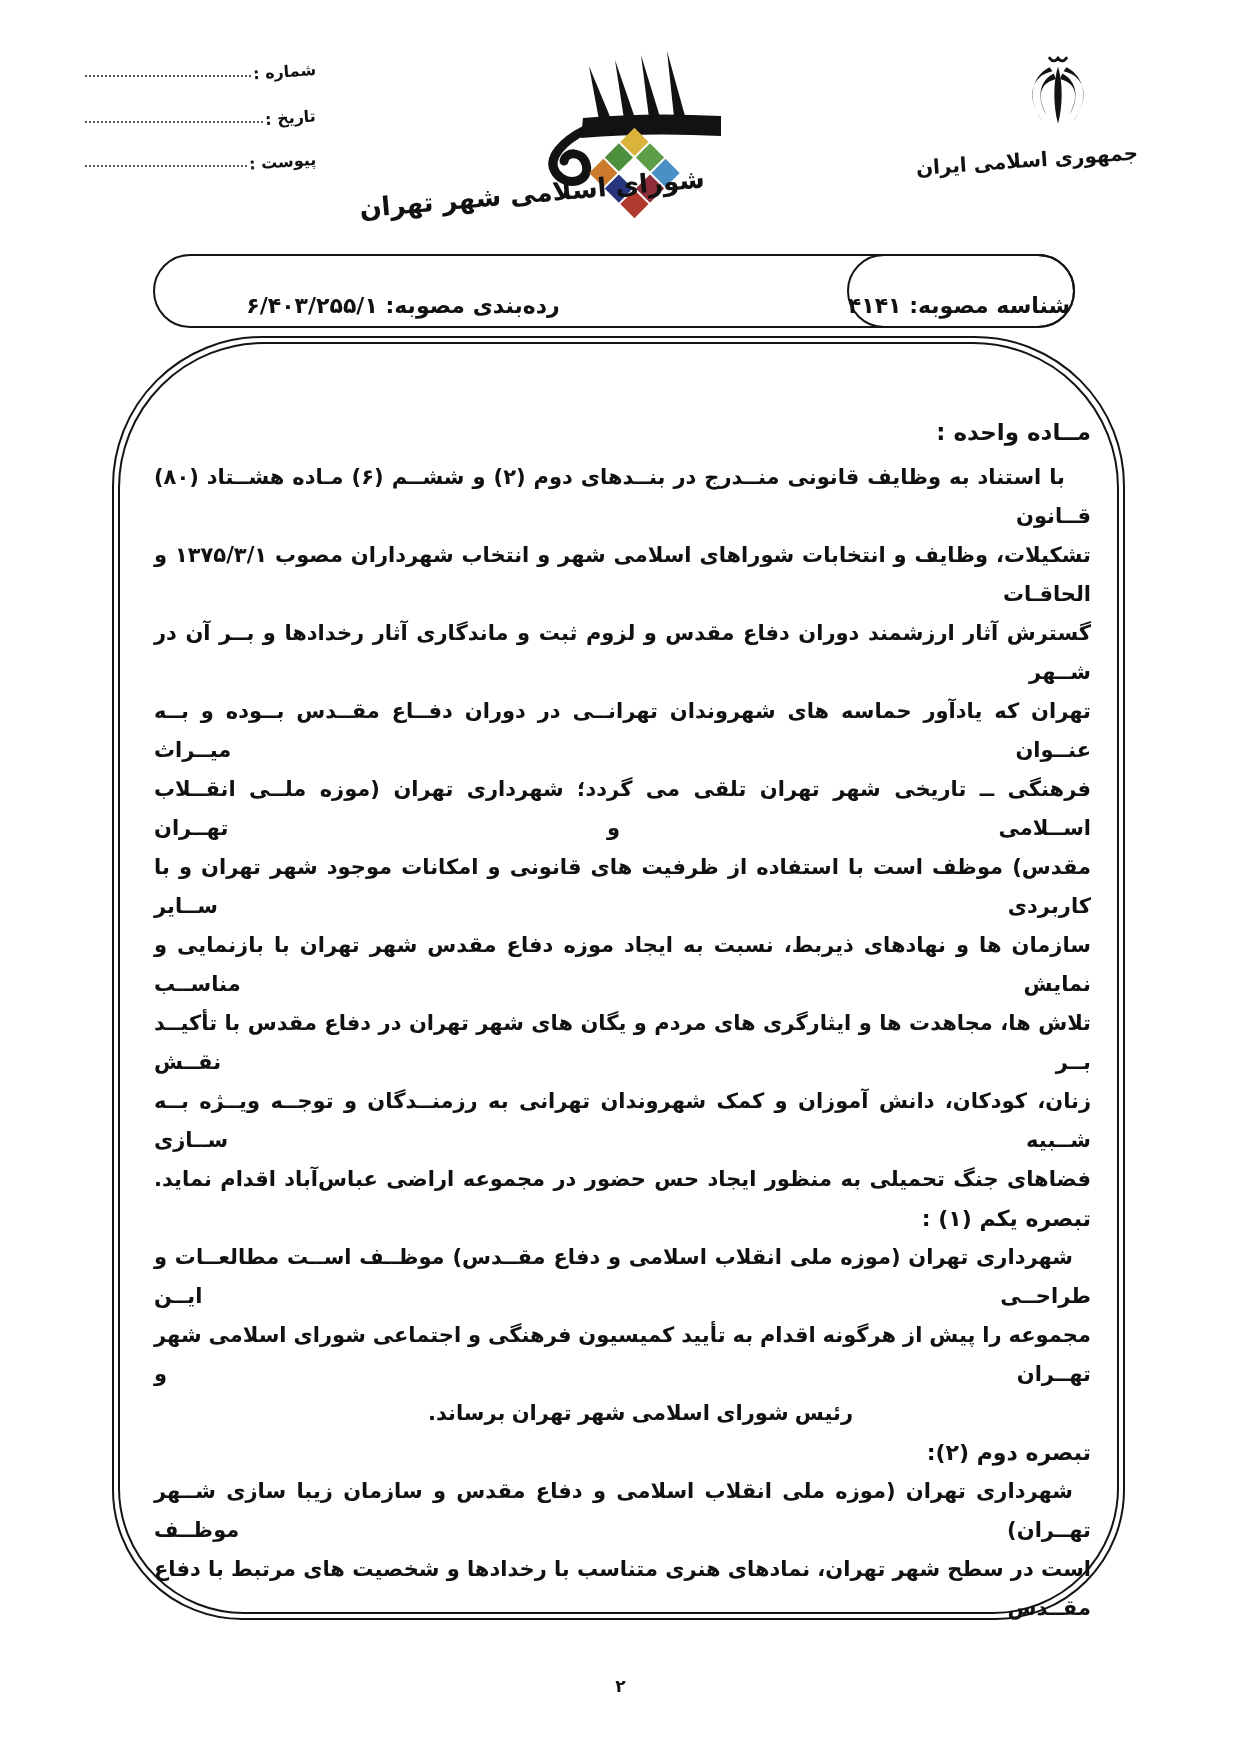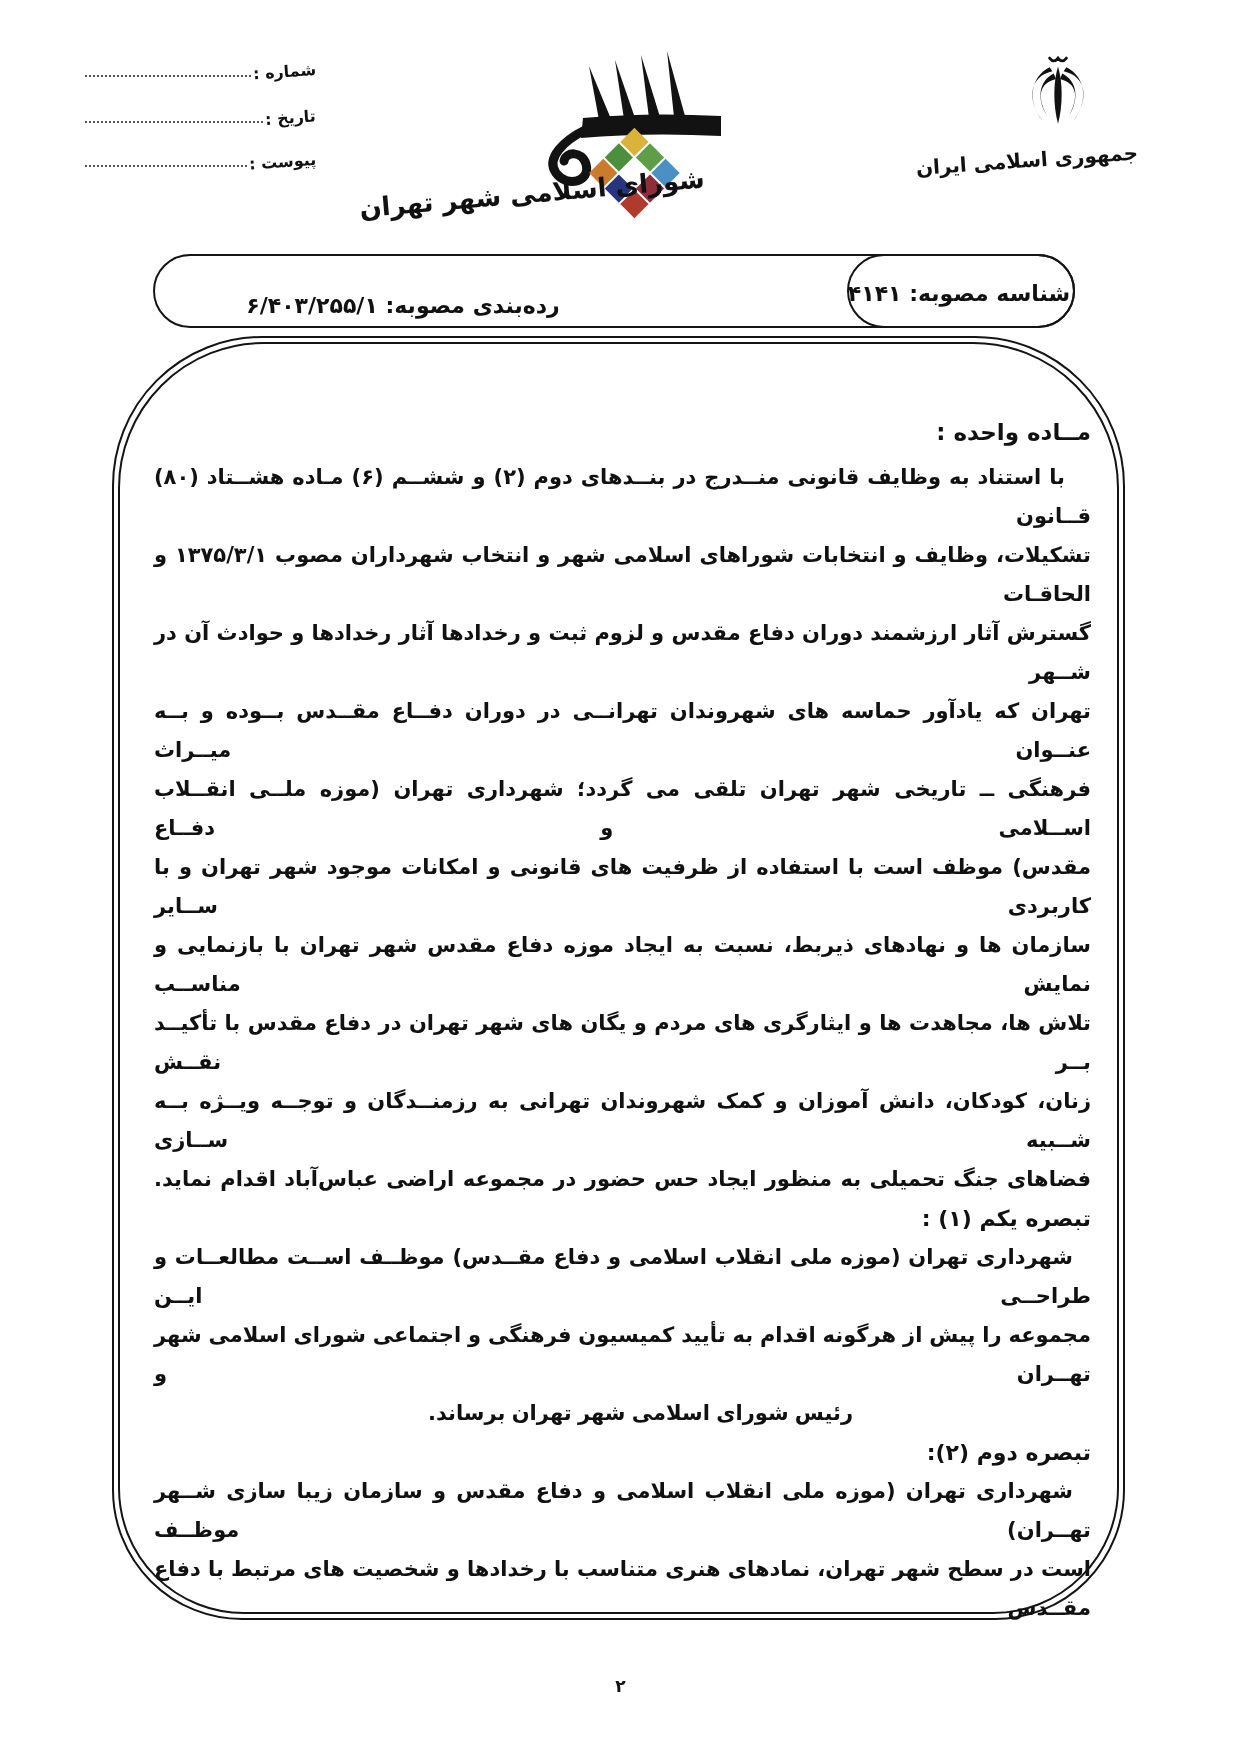--- a/index.html
+++ b/index.html
@@ -22,21 +22,21 @@
   .council .cap { position:absolute; left:-45px; right:35px; top:134px; font-size:26px; font-weight:bold;
                   transform:rotate(-5deg); white-space:nowrap; }
   
   .emblem { position:absolute; left:978px; top:46px; width:160px; text-align:center; }
   .emblem .cap { font-size:20px; font-weight:bold; transform:rotate(-4deg); margin-top:4px; white-space:nowrap; }
   
   .band { position:absolute; left:153px; top:254px; width:922px; height:74px;
           border:2px solid #141414; border-radius:37px; }
   .band .sub { position:absolute; right:-2px; top:-2px; height:74px; width:228px;
                border:2px solid #141414; border-radius:37px; }
-  .band .approval { position:absolute; right:0; top:4px; width:228px; height:58px; line-height:68px;
+  .band .approval { position:absolute; right:0; top:16px; width:228px; height:58px; line-height:68px;
                     text-align:center; font-size:22px; font-weight:bold; white-space:nowrap; }
   .band .classif { position:absolute; left:58px; top:16px; width:380px; height:70px; line-height:68px;
                    text-align:center; font-size:22px; font-weight:bold; white-space:nowrap; }
   
   .frame { position:absolute; left:112px; top:336px; width:1013px; height:1284px;
            border:2px solid #141414; border-radius:150px 150px 130px 130px;padding-left:18px; }
   .frame .inner { position:absolute; inset:4px; border:2px solid #141414;
                   border-radius:146px 146px 126px 126px; }
   .content { position:absolute; left:40px; right:32px; top:74px; direction:rtl; }
   .art-heading { font-size:23px; font-weight:bold; line-height:40px; margin-bottom:6px; text-align:right; }
@@ -115,23 +115,23 @@
   </div>
 
   <div class="frame">
     <div class="inner"></div>
     <div class="content">
 
       <div class="art-heading">مــاده واحده  :</div>
 
       <div class="line" style="text-indent:26px">با استناد به وظایف قانونی منــدرج در بنــدهای دوم (۲) و ششــم (۶) مـاده هشــتاد (۸۰) قــانون</div>
       <div class="line">تشکیلات، وظایف و انتخابات شوراهای اسلامی شهر و انتخاب شهرداران مصوب ۱۳۷۵/۳/۱ و الحاقـات</div>
-      <div class="line">گسترش آثار ارزشمند دوران دفاع مقدس و لزوم ثبت و رخدادها آثار رخدادها و حوادث آن در شــهر</div>
+      <div class="line">گسترش آثار ارزشمند دوران دفاع مقدس و لزوم ثبت و ماندگاری آثار رخدادها و بــر آن در شــهر</div>
       <div class="line">تهران که یادآور حماسه های شهروندان تهرانــی در دوران دفــاع مقــدس بــوده و بــه عنــوان میــراث</div>
-      <div class="line">فرهنگی ــ تاریخی شهر تهران تلقی می گردد؛ شهرداری تهران (موزه ملــی انقــلاب اســلامی و دفــاع</div>
+      <div class="line">فرهنگی ــ تاریخی شهر تهران تلقی می گردد؛ شهرداری تهران (موزه ملــی انقــلاب اســلامی و تهــران</div>
       <div class="line">مقدس)  موظف است با استفاده از ظرفیت های قانونی و امکانات موجود شهر تهران و با کاربردی ســایر</div>
       <div class="line">سازمان ها و نهادهای ذیربط، نسبت به ایجاد موزه دفاع مقدس شهر تهران با بازنمایی و نمایش مناســب</div>
       <div class="line">تلاش ها، مجاهدت ها و ایثارگری های مردم و یگان های شهر تهران در دفاع مقدس با تأکیــد بــر نقــش</div>
       <div class="line">زنان، کودکان، دانش آموزان و کمک شهروندان تهرانی به رزمنــدگان و توجــه ویــژه بــه شــبیه ســازی</div>
       <div class="line">فضاهای جنگ تحمیلی به منظور ایجاد حس حضور در مجموعه اراضی عباس‌آباد اقدام نماید.</div>
 
       <div class="note-heading">تبصره یکم (۱) :</div>
       <div class="line" style="text-indent:18px">شهرداری تهران (موزه ملی انقلاب اسلامی و دفاع مقــدس) موظــف اســت مطالعــات و طراحــی ایــن</div>
       <div class="line">مجموعه را پیش از هرگونه اقدام به تأیید کمیسیون فرهنگی و اجتماعی شورای اسلامی شهر تهــران و</div>
       <div class="line center shift-a">رئیس شورای اسلامی شهر تهران برساند.</div>

